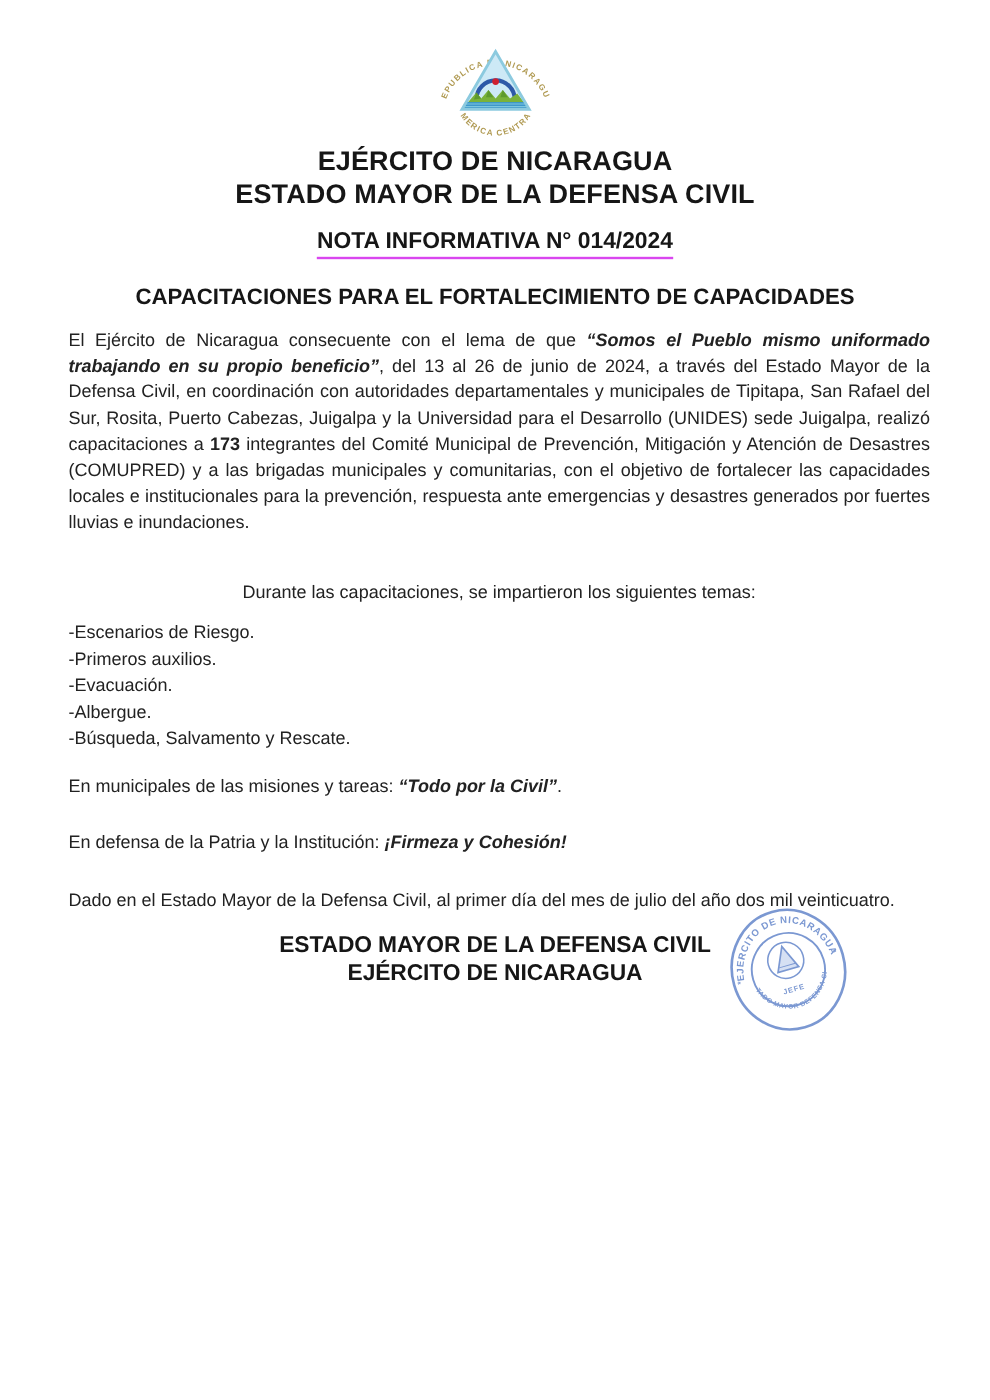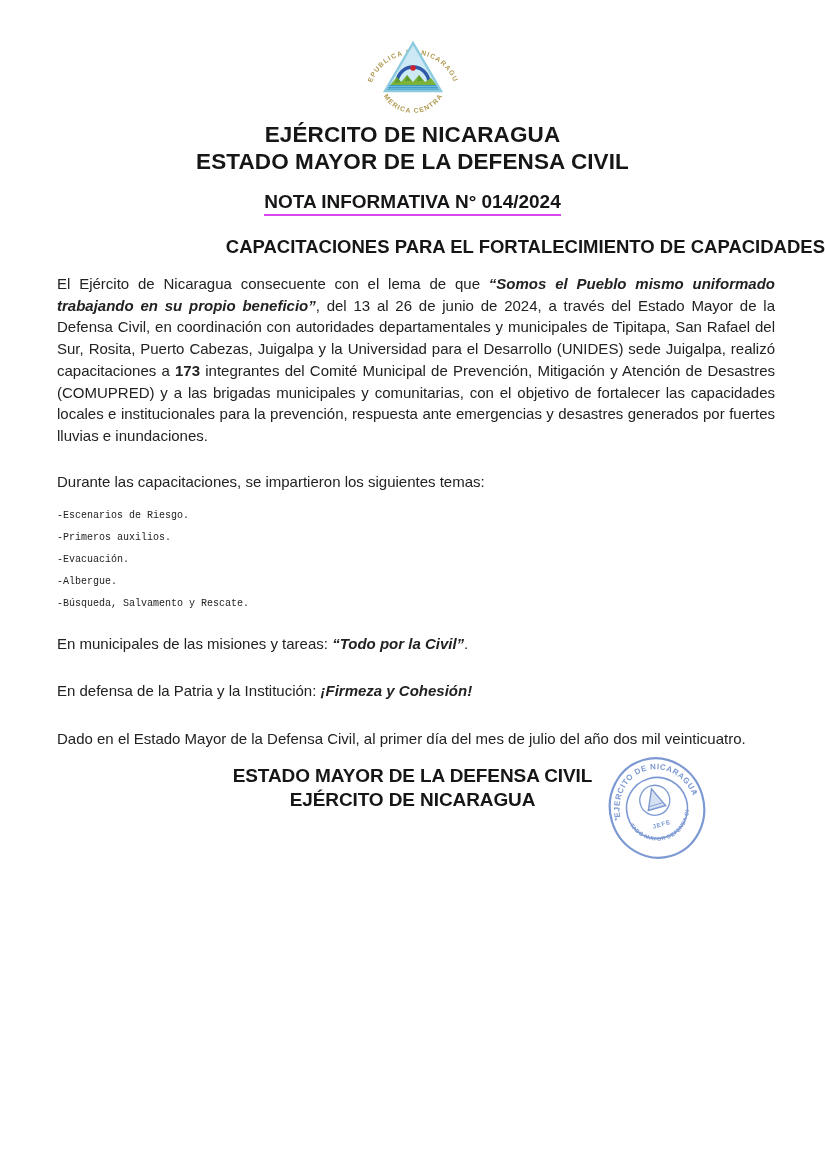--- a/index.html
+++ b/index.html
@@ -36,38 +36,38 @@
   .note-text{
     display:inline-block;
     font-weight:700;
     font-size:19px;
     color:var(--heading);
     border-bottom:2px solid #d946ef;
     padding-bottom:1px;
   }
   .subject{
     margin-top:19px;
-    text-align:right;
+    text-align:center;
     font-weight:700;
     font-size:18.5px;
     line-height:23px;
     color:var(--heading);
   }
   .content{margin:0 50px 0 57px;}
   .par{
     margin:0;
     font-size:15px;
     line-height:21.7px;
     text-align:justify;
   }
   .p1{margin-top:15px;}
   .single-line{margin:0;font-size:15px;line-height:22px;text-align:left;}
-  .topics-intro{margin-top:24px;}
+  .topics-intro{margin-top:36px;text-align:center;}
   .topics{margin-top:12px;}
-  .topic{font-size:10px;line-height:22.2px;font-family:Liberation Mono, monospace;}
+  .topic{font-size:15px;line-height:22.2px;}
   .mission{margin-top:17px;}
   .defense{margin-top:25px;}
   .closing{margin-top:26px;}
   .seg-bold{font-weight:700;}
   .seg-bold-italic{font-weight:700;font-style:italic;}
   .footer-block{
     margin-top:15px;
     text-align:center;
     font-weight:700;
     font-size:19px;

